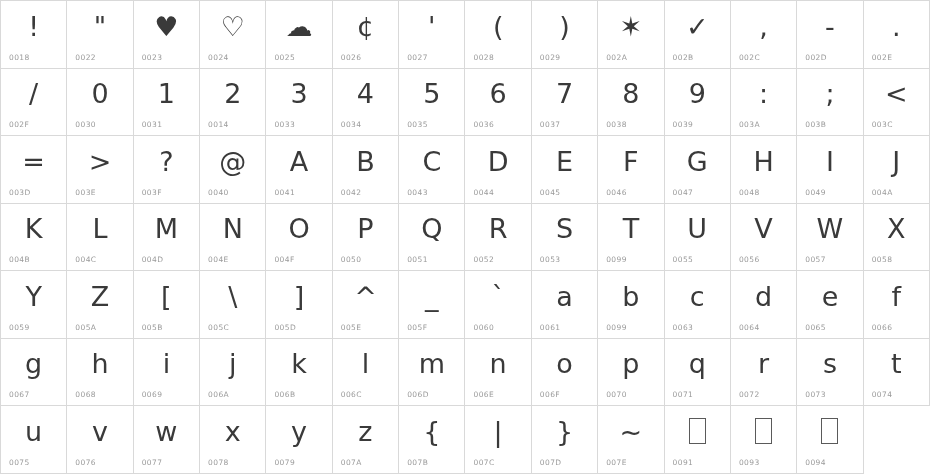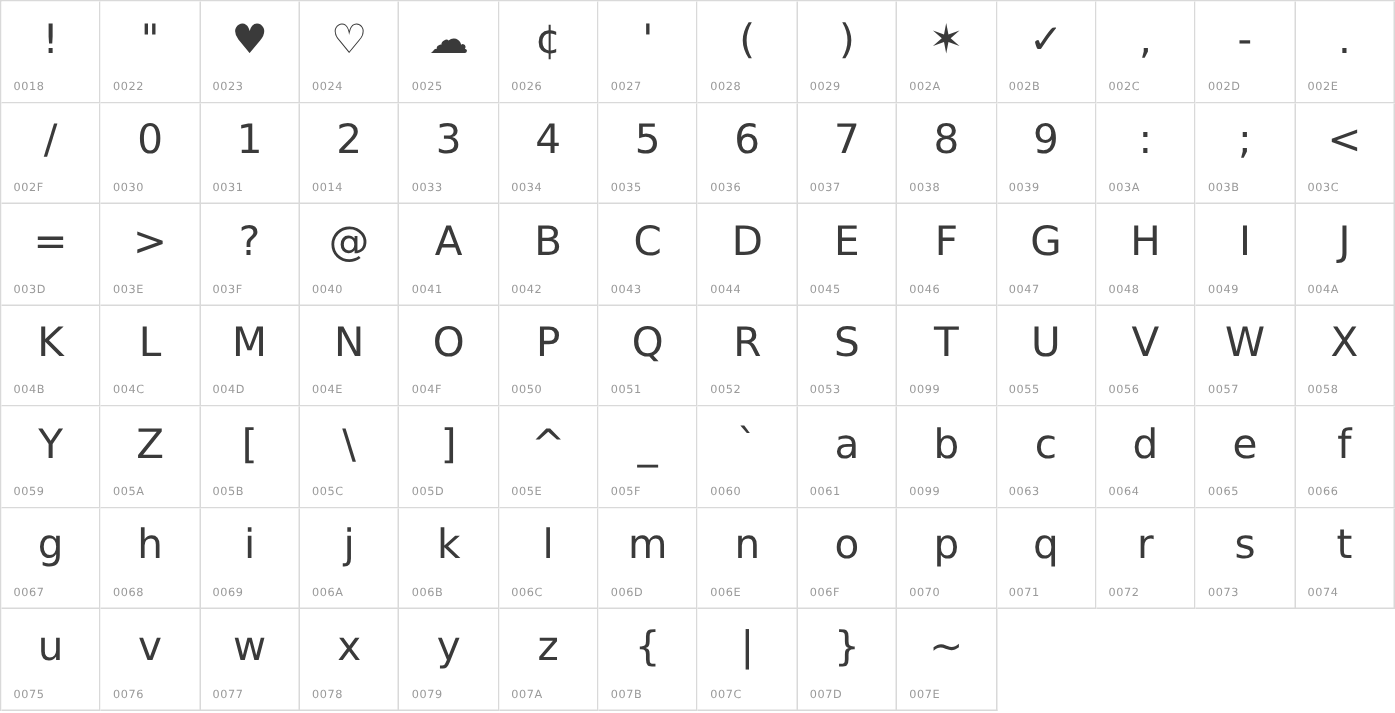--- a/index.html
+++ b/index.html
@@ -439,13 +439,31 @@
       <div class="code">007C</div>
     </div>
     <div class="cell">
       <div class="glyph">}</div>
       <div class="code">007D</div>
     </div>
     <div class="cell">
       <div class="glyph">~</div>
       <div class="code">007E</div>
     </div>
+    <div class="cell">
+      <div class="glyph">
+        <span class="notdef"></span>
+      </div>
+      <div class="code">0091</div>
+    </div>
+    <div class="cell">
+      <div class="glyph">
+        <span class="notdef"></span>
+      </div>
+      <div class="code">0093</div>
+    </div>
+    <div class="cell">
+      <div class="glyph">
+        <span class="notdef"></span>
+      </div>
+      <div class="code">0094</div>
+    </div>
   </div>
 
 </body></html>

